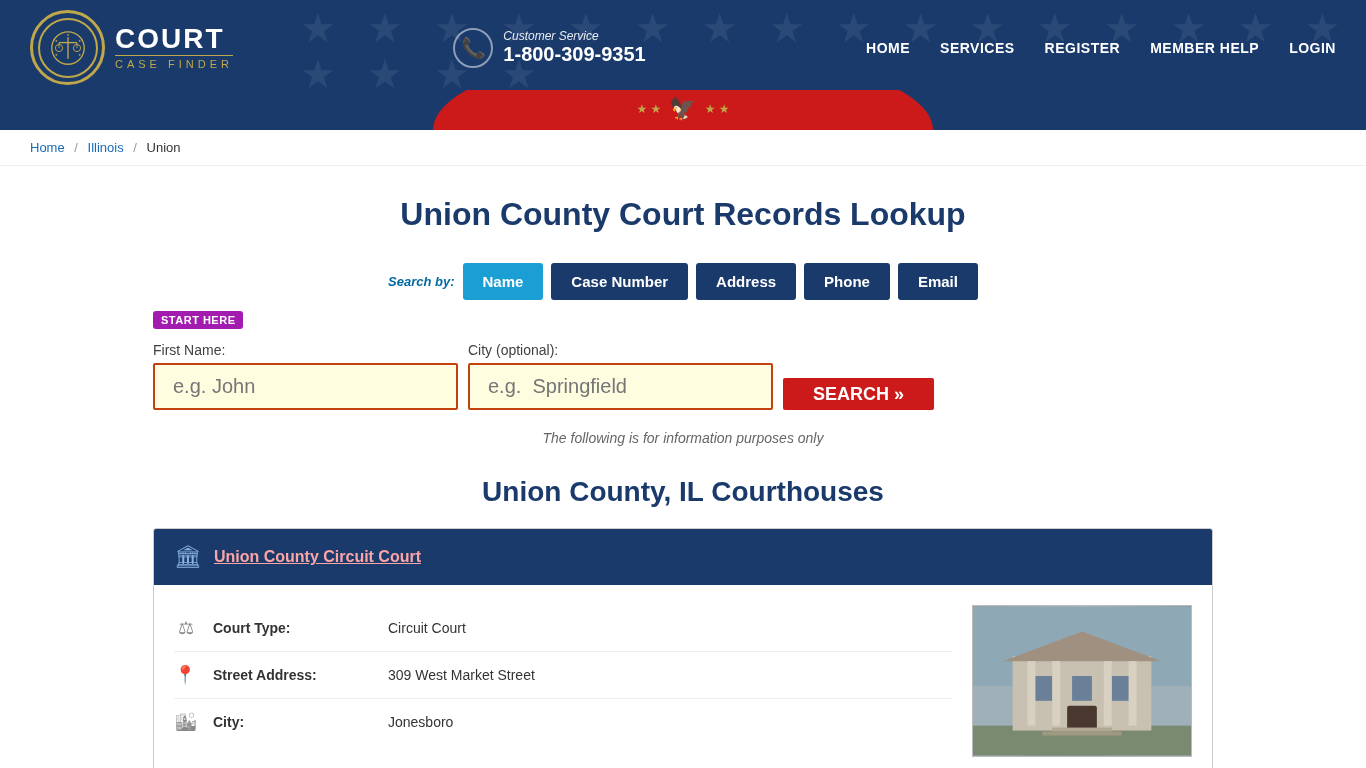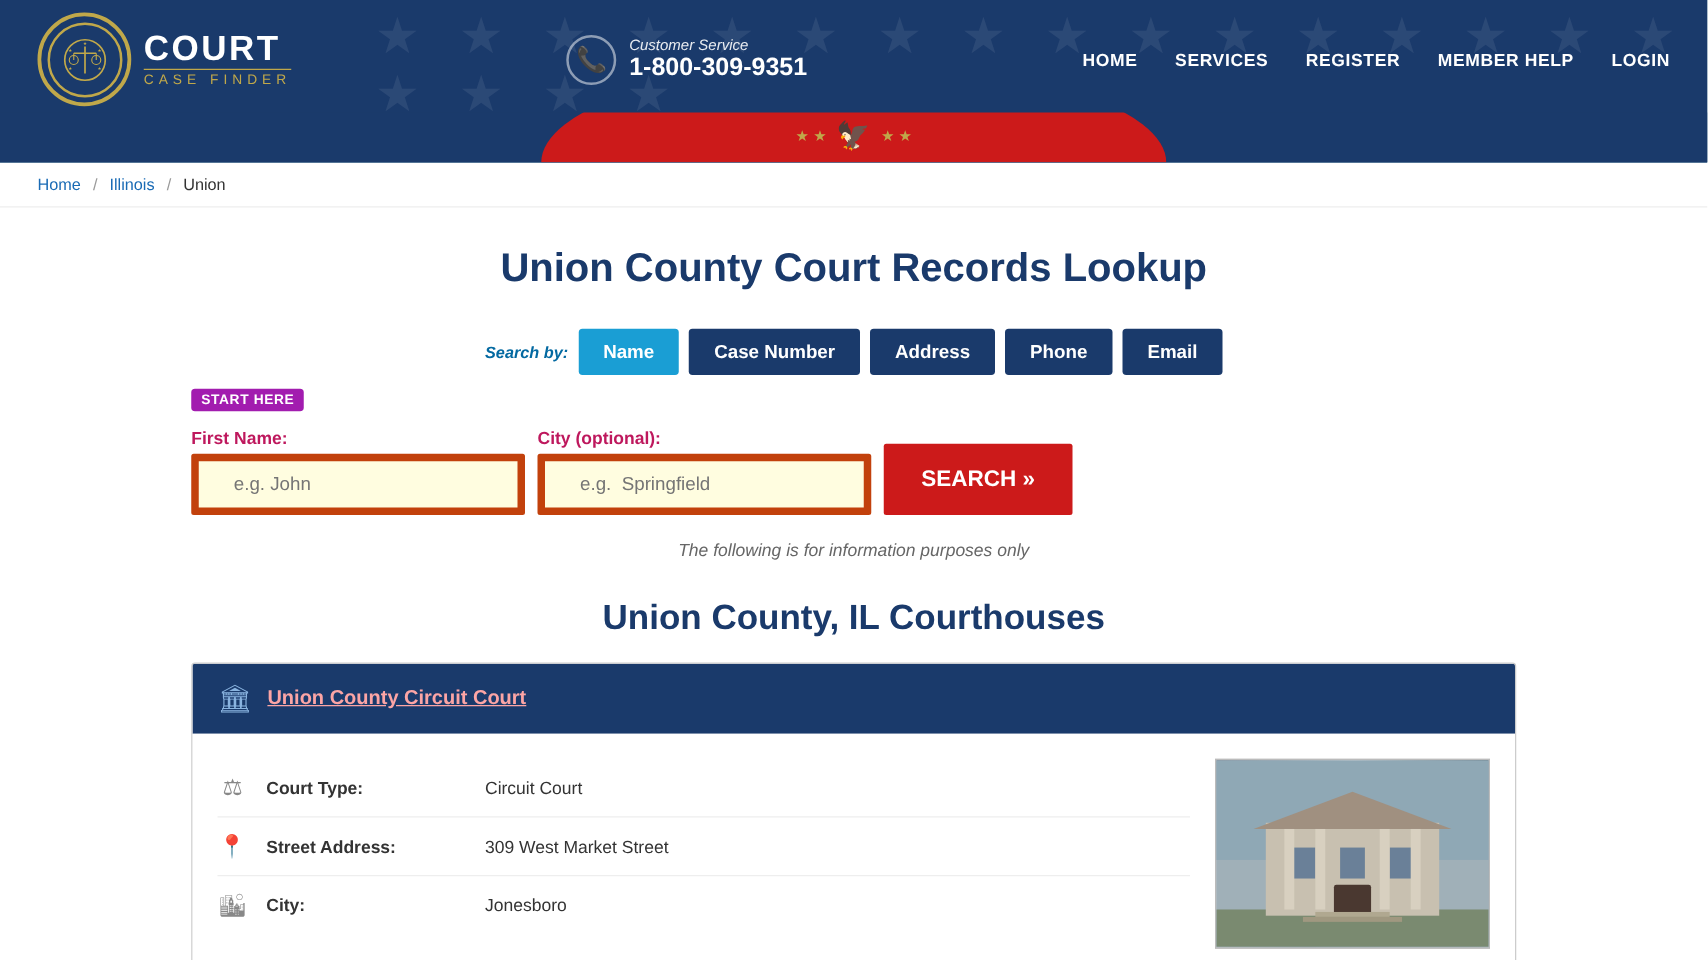--- a/index.html
+++ b/index.html
@@ -1,20 +1,20 @@
 <!DOCTYPE html>
 <html><head>
   <meta charset="utf-8">
   <style>
     * { box-sizing: border-box; margin: 0; padding: 0; }
     body { font-family: Arial, sans-serif; background: #fff; color: #333; }
 
     
     .header {
-      background: #0c4a6e;
+      background: #7f1d1d;
       padding: 0;
       position: relative;
       overflow: hidden;
     }
     .header-inner {
       display: flex;
       align-items: center;
       justify-content: space-between;
       padding: 10px 30px;
       position: relative;
@@ -229,44 +229,44 @@
       gap: 10px;
       margin-bottom: 20px;
     }
     .form-group {
       display: flex;
       flex-direction: column;
       gap: 5px;
     }
     .form-group label {
       font-size: 14px;
-      font-weight: bold;
-      color: #be185d;
+      font-weight: normal;
+      color: #404040;
     }
     .form-group input, .form-group select {
-      padding: 10px 28px;
-      border: 6px solid #c2410c;
+      padding: 10px 18px;
+      border: 2px solid #c2410c;
       background: #fffde0;
-      font-size: 15px;
+      font-size: 20px;
       border-radius: 2px;
       color: #999;
     }
     .form-group input { min-width: 200px; }
     .form-group select { min-width: 200px; color: #333; }
     .search-btn {
       background: #cc1a1a;
       color: white;
       border: none;
       padding: 11px 30px;
       font-size: 18px;
       font-weight: bold;
       cursor: pointer;
       border-radius: 2px;
       white-space: nowrap;
-      height: 57px;
+      height: 32px;
       display: flex;
       align-items: center;
       gap: 6px;
     }
 
     .info-note {
       text-align: center;
       font-style: italic;
       color: #666;
       font-size: 14px;

